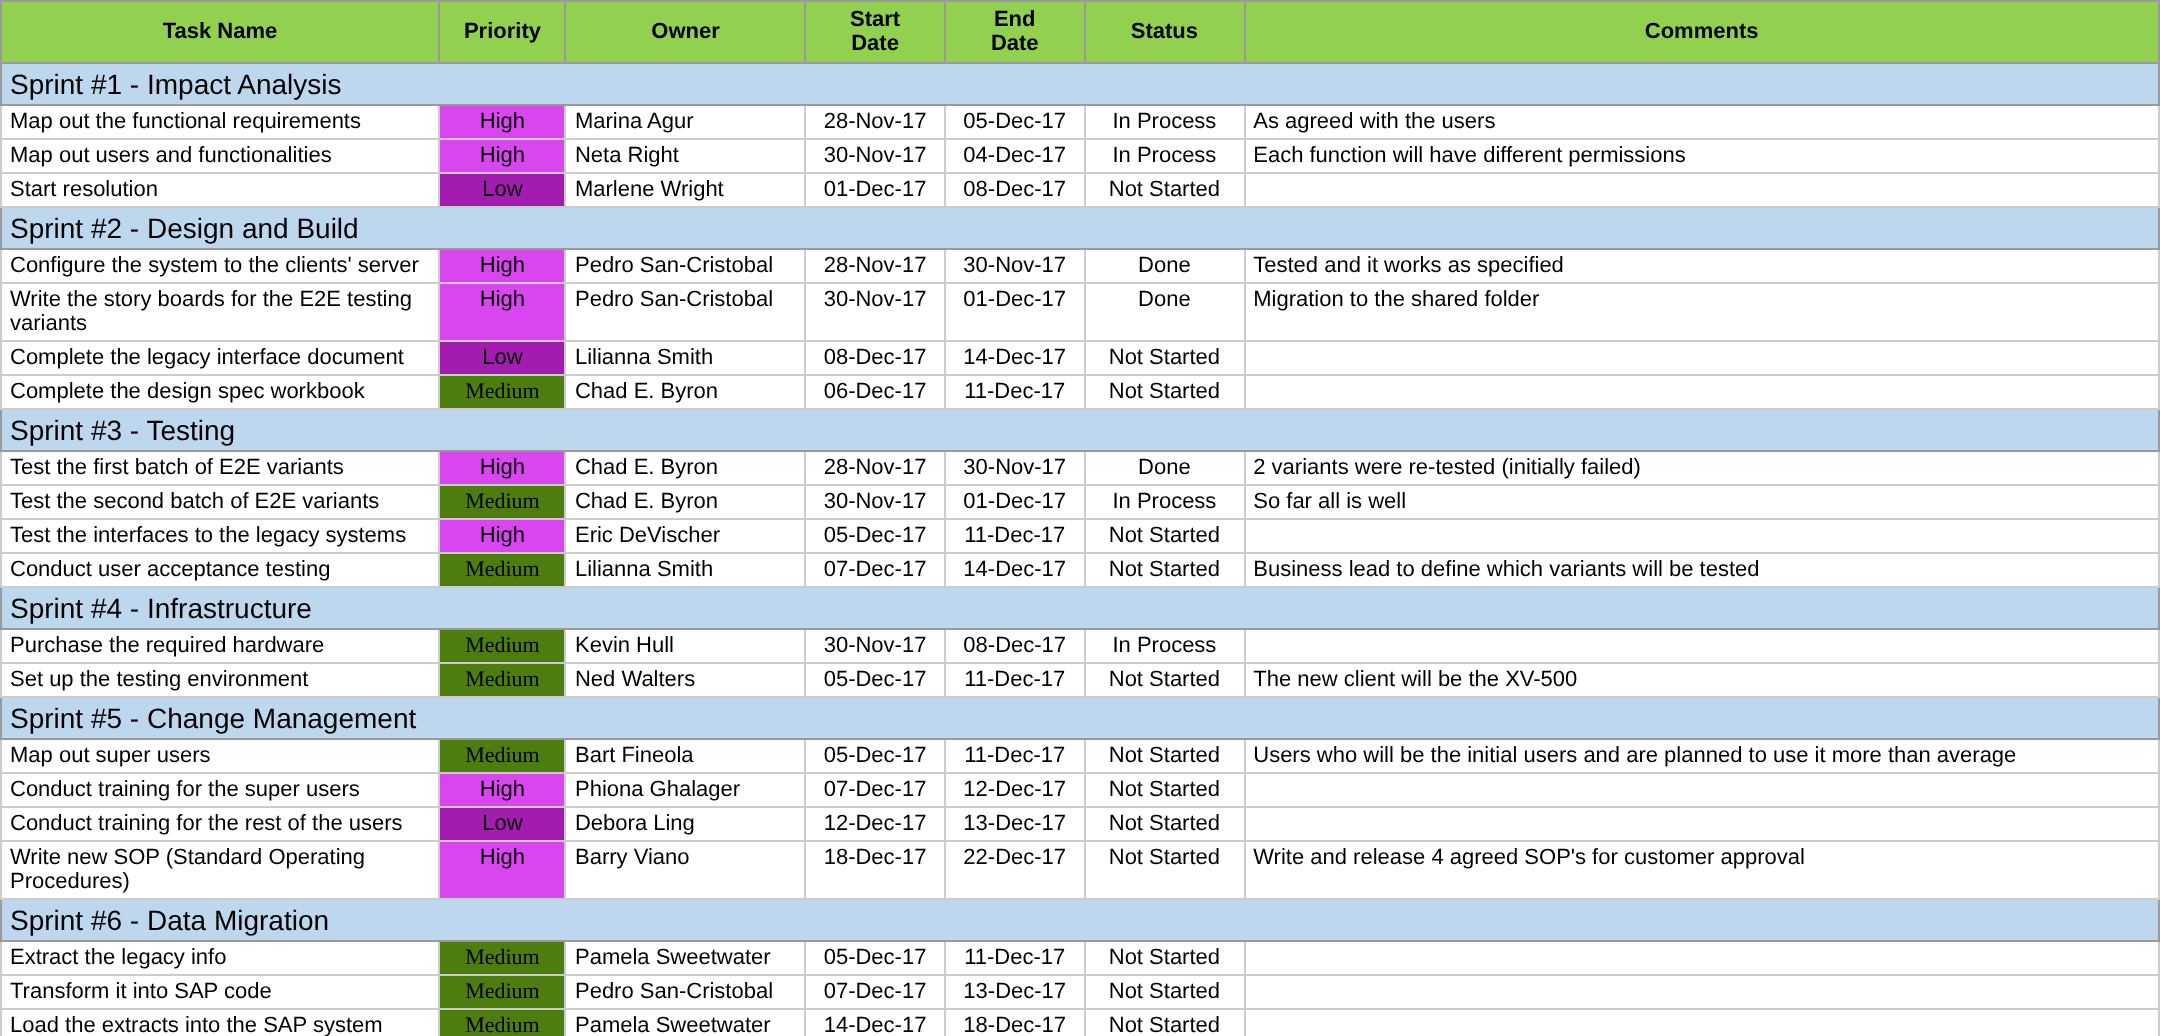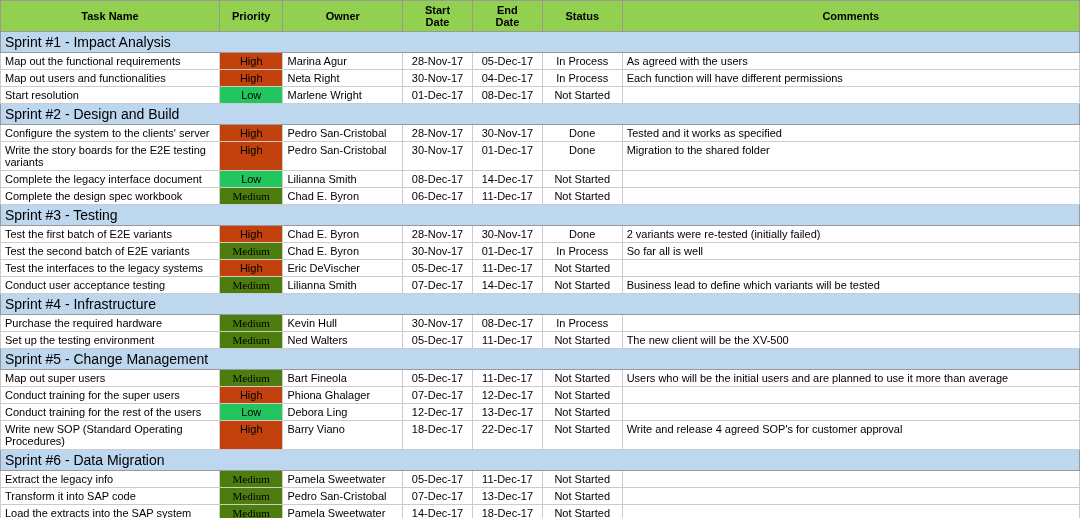--- a/index.html
+++ b/index.html
@@ -18,23 +18,23 @@
       padding: 2px 4px;
       font-size: 11px;
       vertical-align: top;
     }
     .sprint-header td {
       background: #BDD7EE;
       font-weight: normal;
       font-size: 14px;
       border: 1px solid #999;
     }
-    .priority-high { background: #c2410c; color: #000; text-align: center; }
+    .priority-high { background: #d946ef; color: #000; text-align: center; }
     .priority-medium { background: #4d7c0f; color: #000; text-align: center; font-family: Liberation Serif, serif; }
-    .priority-low { background: #22c55e; color: #000; text-align: center; margin-top: 48px; }
+    .priority-low { background: #a21caf; color: #000; text-align: center; margin-top: 48px; }
     .center { text-align: center; }
     .col-task { width: 220px; }
     .col-priority { width: 60px; }
     .col-owner { width: 120px; }
     .col-start { width: 70px; }
     .col-end { width: 70px; }
     .col-status { width: 80px; }
     .col-comments { width: 460px; }
   </style>
 </head>

